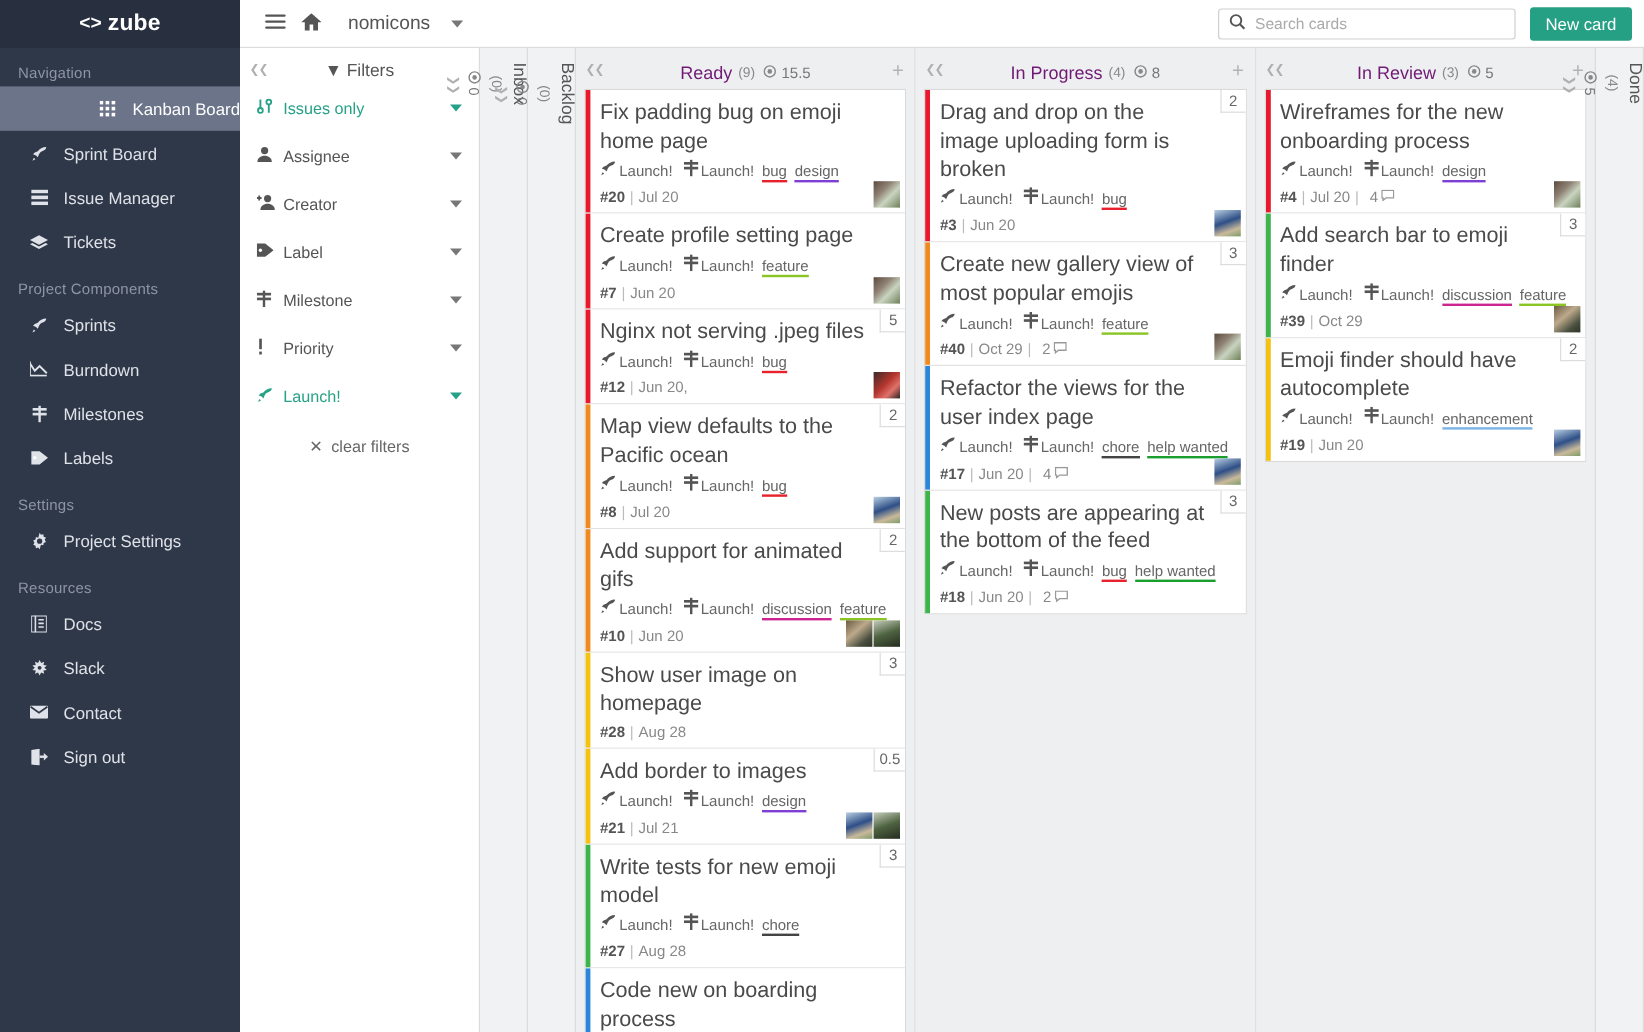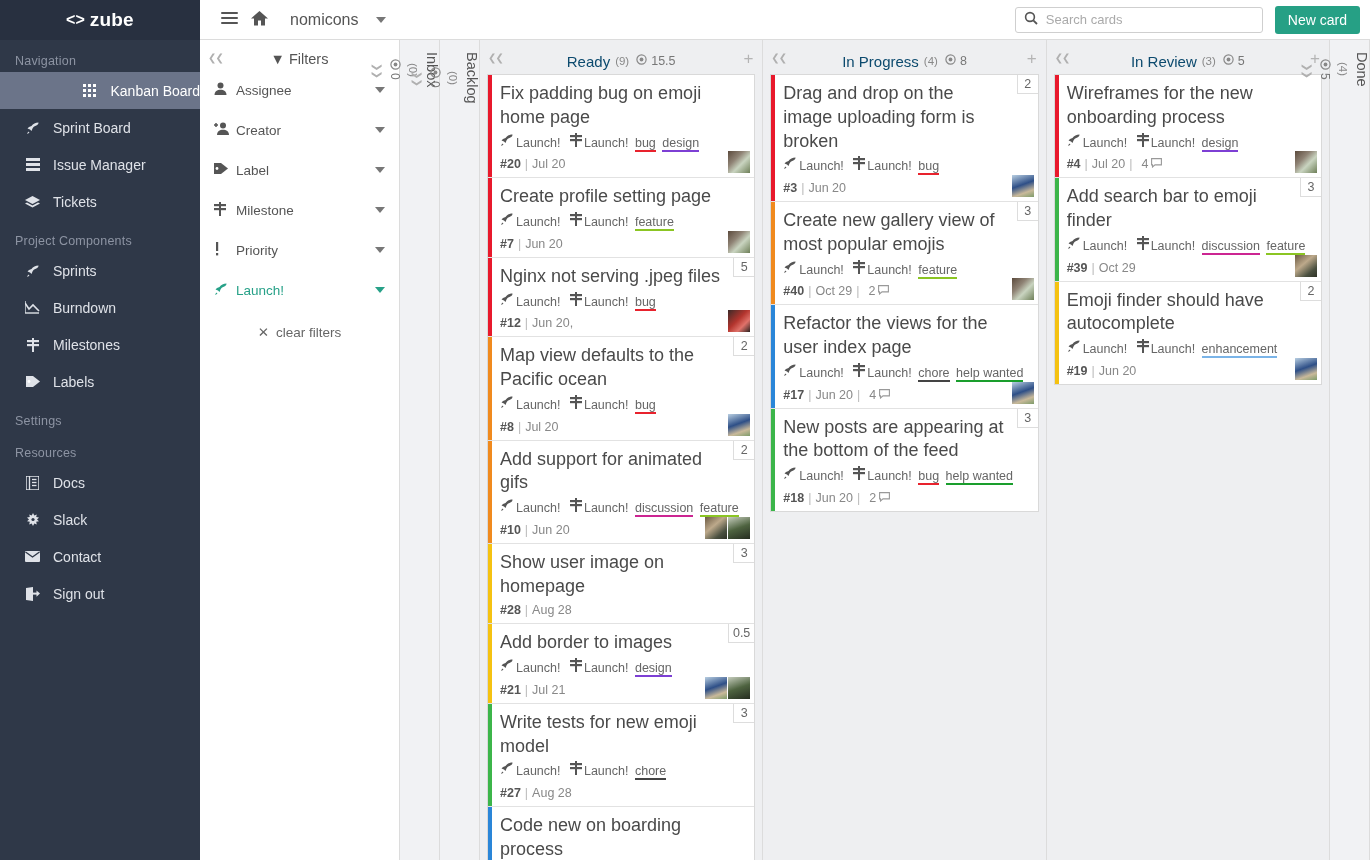--- a/index.html
+++ b/index.html
@@ -119,21 +119,21 @@
 
   
   .col {
     flex: 1 1 0; min-width: 0; background: #eeeff1; border-right: 1px solid #dcdcdc;
     height: 100%; display: flex; flex-direction: column;
   }
   .col-head {
     height: 34px; display: flex; align-items: center; justify-content: center;
     position: relative; padding-top: 8px;
   }
-  .col-title { font-size: 15px; color: #0c4a6e; }
+  .col-title { font-size: 15px; color: #701a75; }
   .col-count { font-size: 11.5px; color: #888; margin-left: 5px; }
   .col-est { font-size: 12.5px; color: #777; margin-left: 7px; display: flex; align-items: center; gap: 4px; }
   .col-plus {
     position: absolute; right: 9px; top: 10px; font-size: 17px; color: #b4b4b4;
     line-height: 1; cursor: pointer; font-weight: 300;
   }
   .col-body { flex: 1; padding: 0 7px; overflow: hidden; }
   .card-stack { background: #fff; border: 1px solid #d9d9d9; }
 
   
@@ -254,20 +254,29 @@
         <div class="nav-item">
           <span class="nav-ico">
             <svg width="14" height="13" viewBox="0 0 14 13">
               <path d="M0 1h7l7 5.5L7 12H0z" fill="#dfe2e8"></path>
               <circle cx="3" cy="6.5" r="1.4" fill="#fff"></circle>
             </svg>
           </span>
           <span>Labels</span>
         </div>
         <div class="nav-section">Settings</div>
+        <div class="nav-item">
+          <span class="nav-ico">
+            <svg width="14" height="14" viewBox="0 0 14 14">
+              <path d="M7 0l1.1 1.7 2-.5.3 2 1.9.8-1 1.8 1 1.8-1.9.8-.3 2-2-.5L7 14l-1.1-1.7-2 .5-.3-2-1.9-.8 1-1.8-1-1.8 1.9-.8.3-2 2 .5z" fill="#dfe2e8"></path>
+              <circle cx="7" cy="7" r="2.2" fill="#2f3848"></circle>
+            </svg>
+          </span>
+          <span>Project Settings</span>
+        </div>
         <div class="nav-section">Resources</div>
         <div class="nav-item">
           <span class="nav-ico">
             <svg width="13" height="14" viewBox="0 0 13 14">
               <rect x="0" y="0" width="13" height="14" rx="1" fill="none" stroke="#dfe2e8" stroke-width="1.5"></rect>
               <line x1="3.5" y1="0" x2="3.5" y2="14" stroke="#dfe2e8" stroke-width="1.3"></line>
               <line x1="6" y1="3.5" x2="10.5" y2="3.5" stroke="#dfe2e8" stroke-width="1.3"></line>
               <line x1="6" y1="6.5" x2="10.5" y2="6.5" stroke="#dfe2e8" stroke-width="1.3"></line>
               <line x1="6" y1="9.5" x2="10.5" y2="9.5" stroke="#dfe2e8" stroke-width="1.3"></line>
             </svg>
@@ -335,20 +344,29 @@
 
       <div class="filters-panel">
         <div class="panel-head">
           <span class="collapse-arrows">❮❮</span>
           <span class="panel-head-title">
             <span>▼︎</span>
             <span>Filters</span>
           </span>
         </div>
         <div id="filter-rows">
+            <div class="filter-row on">
+              <span class="filter-ico"><svg width="13" height="13" viewBox="0 0 13 13">
+                  <path d="M3 1v7M10 5v7" stroke="#27a188" stroke-width="1.6" fill="none"></path>
+                  <circle cx="3" cy="10" r="2" fill="none" stroke="#27a188" stroke-width="1.5"></circle>
+                  <circle cx="10" cy="3" r="2" fill="none" stroke="#27a188" stroke-width="1.5"></circle>
+                </svg></span>
+              <span class="filter-label">Issues only</span>
+              <span class="filter-caret"></span>
+            </div>
             <div class="filter-row">
               <span class="filter-ico"><svg width="13" height="13" viewBox="0 0 13 13">
                   <circle cx="6.5" cy="3.5" r="3" fill="#555"></circle>
                   <path d="M0.5 13c0-3.3 2.7-5.2 6-5.2s6 1.9 6 5.2z" fill="#555"></path>
                 </svg></span>
               <span class="filter-label">Assignee</span>
               <span class="filter-caret"></span>
             </div>
             <div class="filter-row">
               <span class="filter-ico"><svg width="16" height="13" viewBox="0 0 16 13">

